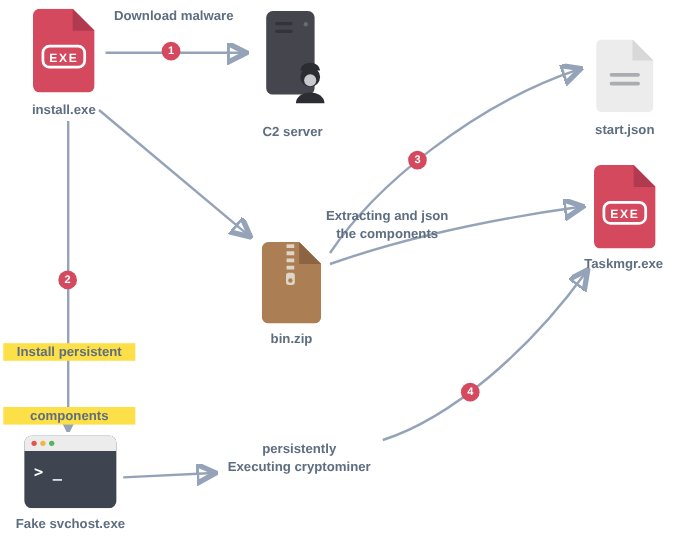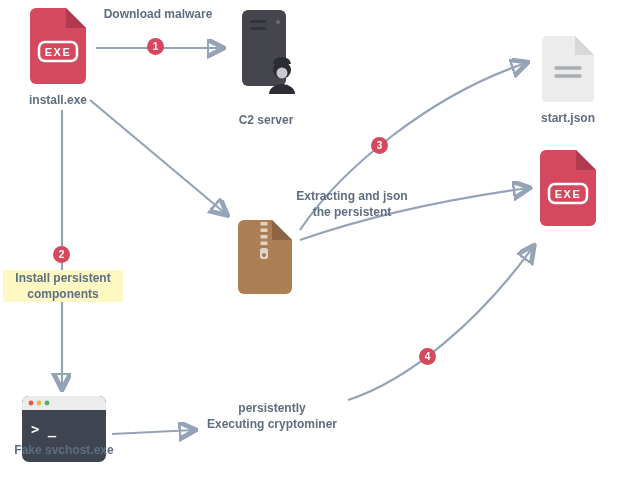--- a/index.html
+++ b/index.html
@@ -7,21 +7,21 @@
     position:relative;width:620px;height:500px;background:#ffffff;
     font-family:"Liberation Sans",sans-serif;overflow:hidden;
   }
   .arrows{position:absolute;left:0;top:0;width:620px;height:500px;}
   .arrows path{stroke:#94a3b8;stroke-width:2.2;fill:none;}
   .node{position:absolute;}
   .lbl{
     position:absolute;font-size:12px;font-weight:700;color:#5e6e80;
     text-align:center;line-height:16px;
   }
-  .on-line{background:#fef9c3;padding:0 2px;}
+  .on-line{background:#fde047;padding:0 2px;margin-top:42px;}
   .step-badge{
     position:absolute;width:17px;height:17px;border-radius:50%;
     background:#d5495f;color:#ffffff;font-size:10px;font-weight:700;
     display:flex;align-items:center;justify-content:center;z-index:3;
   }
   .logo{position:absolute;left:464px;top:416px;display:flex;align-items:center;gap:5px;}
   .logo-text{
     font-size:27px;font-weight:700;font-style:italic;color:#ef8c22;letter-spacing:-1px;
   }
 </style>
@@ -76,24 +76,25 @@
 
   <div class="node" style="left:238px;top:220px;">
     <svg width="54" height="74" viewBox="0 0 54 74">
       <path d="M6 0 H34 L54 20 V68 a6 6 0 0 1 -6 6 H6 a6 6 0 0 1 -6 -6 V6 a6 6 0 0 1 6 -6 Z" fill="#ab7e53"></path>
       <path d="M34 0 L54 20 H34 Z" fill="#8c6443"></path>
       <line x1="26" y1="2" x2="26" y2="27" stroke="#ded5c8" stroke-width="7" stroke-dasharray="3.5 3"></line>
       <rect x="22" y="28" width="8" height="11" rx="2.5" fill="#ded5c8"></rect>
       <circle cx="26" cy="35" r="2" fill="#ab7e53"></circle>
     </svg>
   </div>
+  <div class="lbl" style="left:225px;top:300px;width:80px;">bin.zip</div>
 
   <div class="lbl" style="left:272px;top:188px;width:160px;">
     <div>Extracting and json</div>
-    <div>the persistent</div>
+    <div>the components</div>
   </div>
   <div class="step-badge" style="left:371px;top:137px;">3</div>
 
   <div class="node" style="left:542px;top:36px;">
     <svg width="52" height="66" viewBox="0 0 52 66">
       <path d="M5 0 H33 L52 19 V61 a5 5 0 0 1 -5 5 H5 a5 5 0 0 1 -5 -5 V5 a5 5 0 0 1 5 -5 Z" fill="#ececec"></path>
       <path d="M33 0 L52 19 H33 Z" fill="#d8d8d8"></path>
       <line x1="14" y1="32" x2="38" y2="32" stroke="#a8adb3" stroke-width="3.5" stroke-linecap="round"></line>
       <line x1="14" y1="40" x2="38" y2="40" stroke="#a8adb3" stroke-width="3.5" stroke-linecap="round"></line>
     </svg>
@@ -101,38 +102,39 @@
   <div class="lbl" style="left:528px;top:110px;width:80px;">start.json</div>
 
   <div class="node" style="left:540px;top:150px;">
     <svg width="56" height="76" viewBox="0 0 56 76">
       <path d="M6 0 H36 L56 20 V70 a6 6 0 0 1 -6 6 H6 a6 6 0 0 1 -6 -6 V6 a6 6 0 0 1 6 -6 Z" fill="#d5495f"></path>
       <path d="M36 0 L56 20 H36 Z" fill="#b23a50"></path>
       <rect x="9" y="34" width="38" height="19" rx="6" fill="none" stroke="#ffffff" stroke-width="2.5"></rect>
       <text x="28" y="48" text-anchor="middle" font-size="11" font-weight="bold" letter-spacing="1.5" fill="#ffffff">EXE</text>
     </svg>
   </div>
+  <div class="lbl" style="left:527px;top:232px;width:80px;">Taskmgr.exe</div>
 
   <div class="step-badge" style="left:53px;top:246px;">2</div>
   <div class="lbl" style="left:3px;top:270px;width:120px;">
     <div class="on-line">Install persistent</div>
     <div class="on-line">components</div>
   </div>
 
   <div class="node" style="left:22px;top:396px;">
     <svg width="84" height="66" viewBox="0 0 84 66">
       <rect x="0" y="0" width="84" height="66" rx="7" fill="#3e4450"></rect>
       <path d="M0 7 a7 7 0 0 1 7 -7 H77 a7 7 0 0 1 7 7 V14 H0 Z" fill="#ececec"></path>
       <circle cx="9" cy="7" r="2.4" fill="#e2574c"></circle>
       <circle cx="17" cy="7" r="2.4" fill="#efb73e"></circle>
       <circle cx="25" cy="7" r="2.4" fill="#57b35c"></circle>
       <text x="9" y="38" font-size="14" font-weight="bold" fill="#ffffff" font-family="DejaVu Sans Mono, monospace">&gt; _</text>
     </svg>
   </div>
-  <div class="lbl" style="left:14px;top:442px;width:100px;">Fake svchost.exe</div>
+  <div class="lbl" style="left:14px;top:468px;width:100px;">Fake svchost.exe</div>
 
   <div class="lbl" style="left:192px;top:400px;width:160px;">
     <div>persistently</div>
     <div>Executing cryptominer</div>
   </div>
   <div class="step-badge" style="left:419px;top:348px;">4</div>
 
 
 </div>
 

